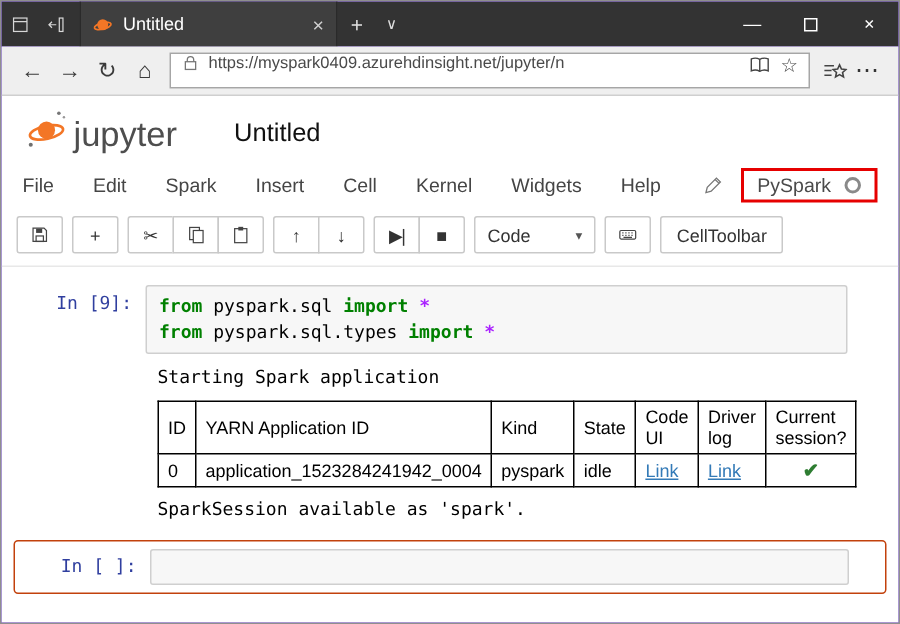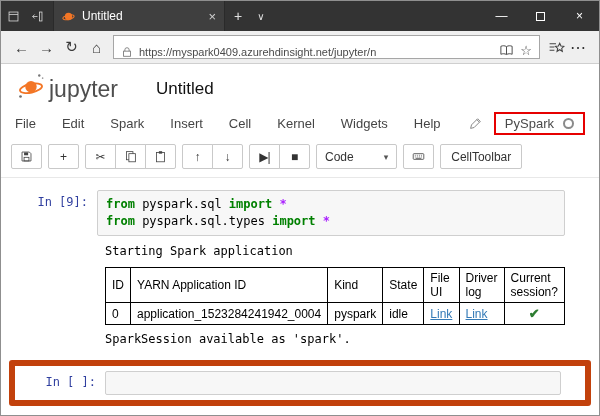--- a/index.html
+++ b/index.html
@@ -17,21 +17,21 @@
   .tb-btn { width: 26px; text-align: center; font-size: 14px; color: #e0e0e0; }
   .chev { font-size: 10px; width: 20px; }
   .win-controls { margin-left: auto; display: flex; height: 100%; }
   .win-controls > span { width: 39px; height: 100%; display: flex; align-items: center; justify-content: center; font-size: 12px; color: #fff; }
   .maxbox { width: 9px; height: 9px; border: 1px solid #fff; display: block; }
   .close-glyph { font-size: 15px; }
 
   
   .nav-toolbar { flex: 0 0 33px; background: #efefef; border-bottom: 1px solid #cfcfcf; display: flex; align-items: center; padding: 0 8px; }
   .nav-btn { width: 25px; text-align: center; font-size: 15px; color: #3a3a3a; }
-  .addressbar { flex: 1; height: 24px; background: #fff; border: 1px solid #a6a6a6; margin: 0 8px 0 4px; display: flex; align-items: flex-end; padding: 0 7px; gap: 6px; min-width: 0; }
+  .addressbar { flex: 1; height: 24px; background: #fff; border: 1px solid #a6a6a6; margin: 0 8px 0 4px; display: flex; align-items: flex-start; padding: 0 7px; gap: 6px; min-width: 0; }
   .addressbar svg { flex: 0 0 auto; }
   .url { font-size: 11px; color: #4a4a4a; white-space: nowrap; overflow: hidden; flex: 1; }
   .ab-icon { color: #444; font-size: 13px; flex: 0 0 auto; }
   .hub-icon svg { width: 17px; height: 17px; display: block; }
   .more-btn { font-size: 16px; color: #333; width: 26px; text-align: center; }
 
   
   .page { flex: 1; background: #fff; display: flex; flex-direction: column; overflow: hidden; }
 
   .nb-header { display: flex; align-items: flex-end; padding: 7px 14px 2px; }
@@ -73,21 +73,21 @@
   .output { margin: 8px 34px 0 104px; }
   .out-text { font-family: "DejaVu Sans Mono", monospace; font-size: 12px; color: #000; margin: 6px 0; }
   table.spark { border-collapse: collapse; margin: 9px 0 7px; }
   .spark th, .spark td { border: 1px solid #000; font-size: 12px; padding: 3px 6px; vertical-align: middle; text-align: left; }
   .spark th { font-weight: normal; }
   .c-id { width: 26px; } .c-yarn { width: 186px; } .c-kind { width: 58px; } .c-state { width: 42px; }
   .c-sparkui { width: 46px; } .c-driver { width: 46px; } .c-session { width: 64px; }
   .spark .link { color: #337ab7; text-decoration: underline; cursor: pointer; }
   .spark .check { color: #2e7d32; font-weight: bold; text-align: center; font-size: 13px; }
 
-  .selected { border: 6px solid #c2410c; border-radius: 3px; margin: 14px 8px 0; padding: 5px 4px; display: flex; }
+  .selected { border: 1px solid #c2410c; border-radius: 3px; margin: 14px 8px 0; padding: 5px 4px; display: flex; }
   .selected .prompt { padding-top: 4px; }
   .selected .input-box { min-height: 24px; margin-right: 20px; }
 </style>
 </head>
 <body>
 
 <div class="window">
 
   <div class="titlebar">
     <span class="tb-icon">
@@ -245,21 +245,21 @@
 
       <div class="output">
         <div class="out-text">Starting Spark application</div>
         <table class="spark">
           <thead>
             <tr>
               <th class="c-id">ID</th>
               <th class="c-yarn">YARN Application ID</th>
               <th class="c-kind">Kind</th>
               <th class="c-state">State</th>
-              <th class="c-sparkui">File UI</th>
+              <th class="c-sparkui">Code UI</th>
               <th class="c-driver">Driver log</th>
               <th class="c-session">Current session?</th>
             </tr>
           </thead>
           <tbody>
             <tr>
               <td>0</td>
               <td>application_1523284241942_0004</td>
               <td>pyspark</td>
               <td>idle</td>

